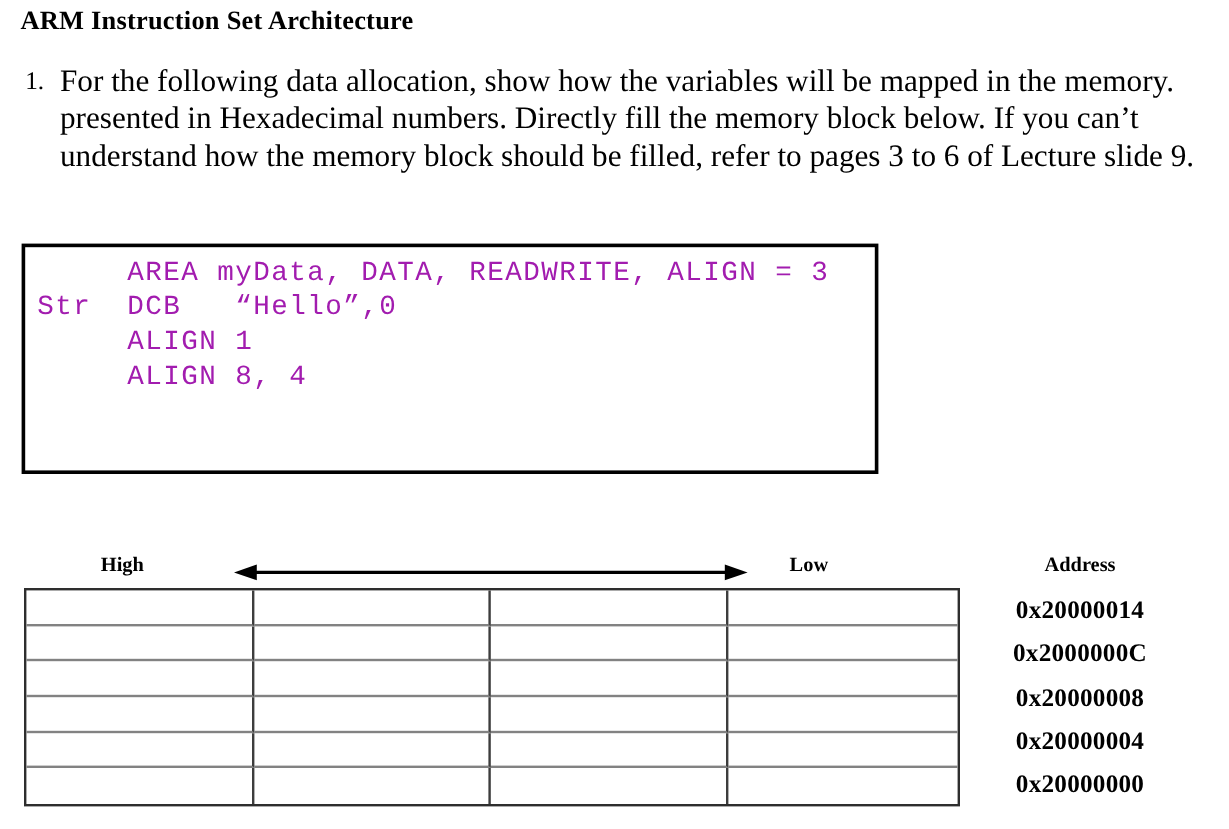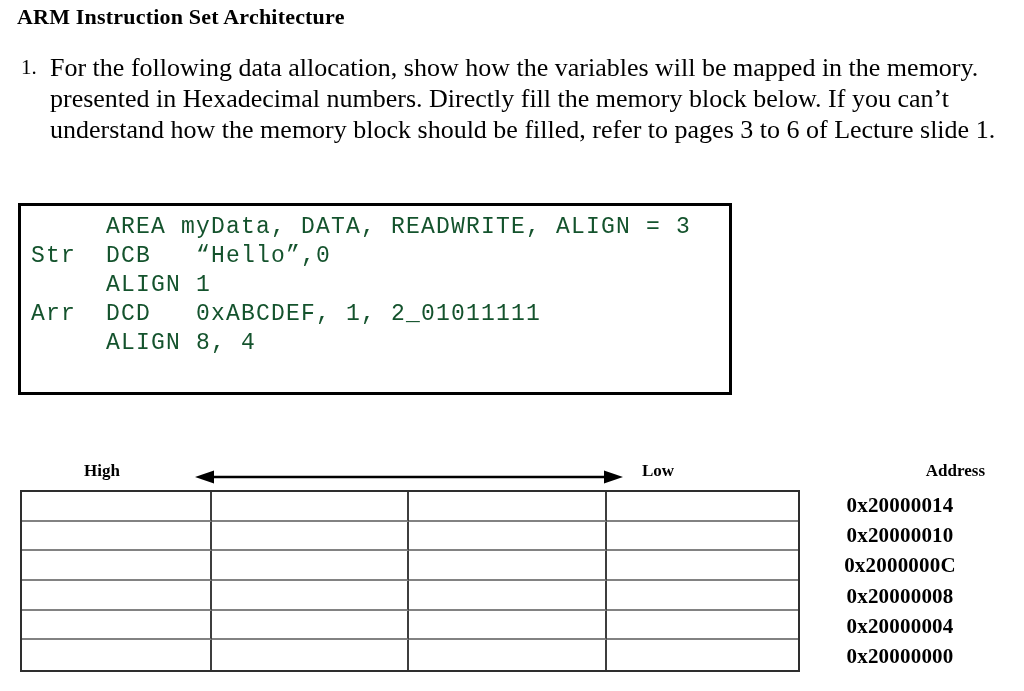--- a/index.html
+++ b/index.html
@@ -20,27 +20,27 @@
     font-size:26px; line-height:31px;
   }
   .q-line { white-space:pre; }
   .codebox {
     position:absolute; left:18px; top:203px; width:714px; height:192px;
     border:3px solid #000; box-sizing:border-box; background:#fff;
   }
   .code-lines {
     margin:0; padding:7px 0 0 10px;
     font-family:"Liberation Mono", "DejaVu Sans Mono", monospace;
-    font-size:23px; line-height:29px; letter-spacing:1.2px; color:#14532d;
+    font-size:23px; line-height:29px; letter-spacing:1.2px; color:#a21caf;
   }
   .code-line { white-space:pre; }
   .lbl { position:absolute; font-size:17px; font-weight:bold; }
   .lbl-high { left:84px; top:461px; }
-  .lbl-low  { left:642px; top:461px; }
-  .lbl-address { left:815px; top:461px; width:170px; text-align:right; }
+  .lbl-low  { left:658px; top:461px; }
+  .lbl-address { left:815px; top:461px; width:170px; text-align:center; }
   .arrow-svg { position:absolute; left:193px; top:467px; }
   .memgrid {
     position:absolute; left:20px; top:490px; width:780px; height:182px;
     box-sizing:border-box; border:2px solid #2e2e2e;
     display:grid;
     grid-template-columns:190px 197px 198px 1fr;
     grid-template-rows:repeat(6, 1fr);
     background:#fff;
   }
   .mem-cell {
@@ -62,29 +62,28 @@
 <body>
 
 <div class="page">
 
   <div class="title">ARM Instruction Set Architecture</div>
 
   <div class="q-num">1.</div>
   <div class="q-lines">
     <div class="q-line">For the following data allocation, show how the variables will be mapped in the memory.</div>
     <div class="q-line">presented in Hexadecimal numbers. Directly fill the memory block below. If you can’t</div>
-    <div class="q-line">understand how the memory block should be filled, refer to pages 3 to 6 of Lecture slide 1.</div>
+    <div class="q-line">understand how the memory block should be filled, refer to pages 3 to 6 of Lecture slide 9.</div>
   </div>
 
   <div class="codebox">
     <div class="code-lines">
       <div class="code-line">     AREA myData, DATA, READWRITE, ALIGN = 3</div>
       <div class="code-line">Str  DCB   “Hello”,0</div>
       <div class="code-line">     ALIGN 1</div>
-      <div class="code-line">Arr  DCD   0xABCDEF, 1, 2_01011111</div>
       <div class="code-line">     ALIGN 8, 4</div>
     </div>
   </div>
 
   <div class="lbl lbl-high">High</div>
   <div class="lbl lbl-low">Low</div>
   <div class="lbl lbl-address">Address</div>
 
   <svg class="arrow-svg" width="432" height="20" viewBox="0 0 432 20">
     <line x1="17" y1="10" x2="415" y2="10" stroke="#000" stroke-width="2.6"></line>
@@ -114,20 +113,19 @@
     <div class="mem-cell"></div>
     <div class="mem-cell"></div>
     <div class="mem-cell"></div>
     <div class="mem-cell"></div>
     <div class="mem-cell"></div>
     <div class="mem-cell"></div>
   </div>
 
   <div class="addr-col">
     <div class="addr-item">0x20000014</div>
-    <div class="addr-item">0x20000010</div>
     <div class="addr-item">0x2000000C</div>
     <div class="addr-item">0x20000008</div>
     <div class="addr-item">0x20000004</div>
     <div class="addr-item">0x20000000</div>
   </div>
 
 </div>
 
 </body></html>

